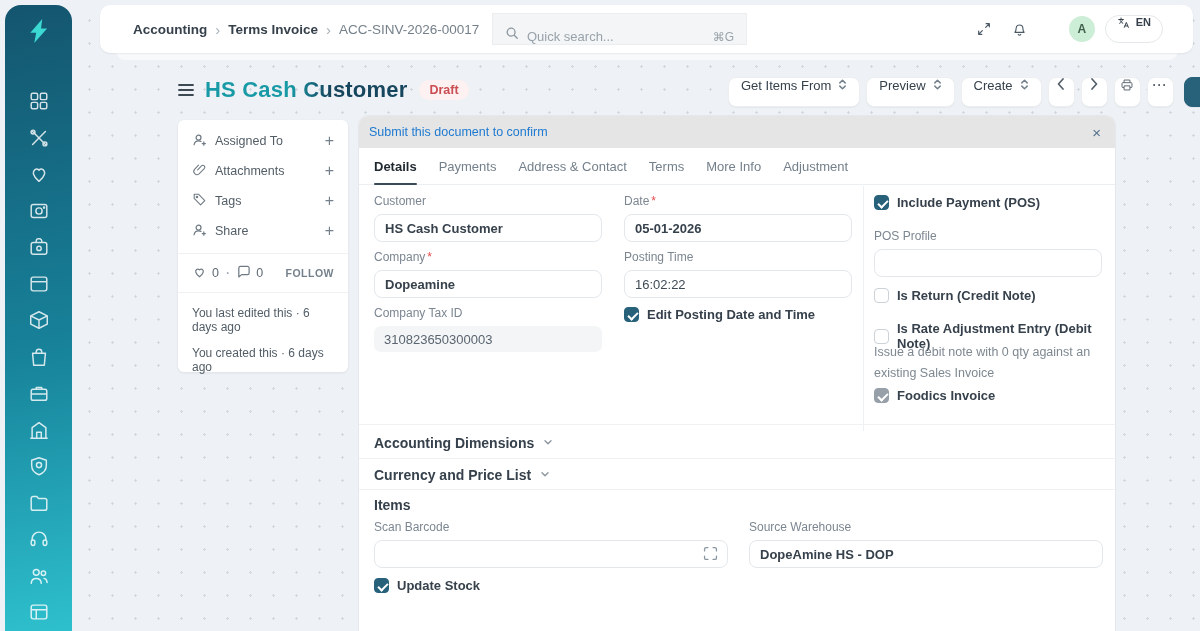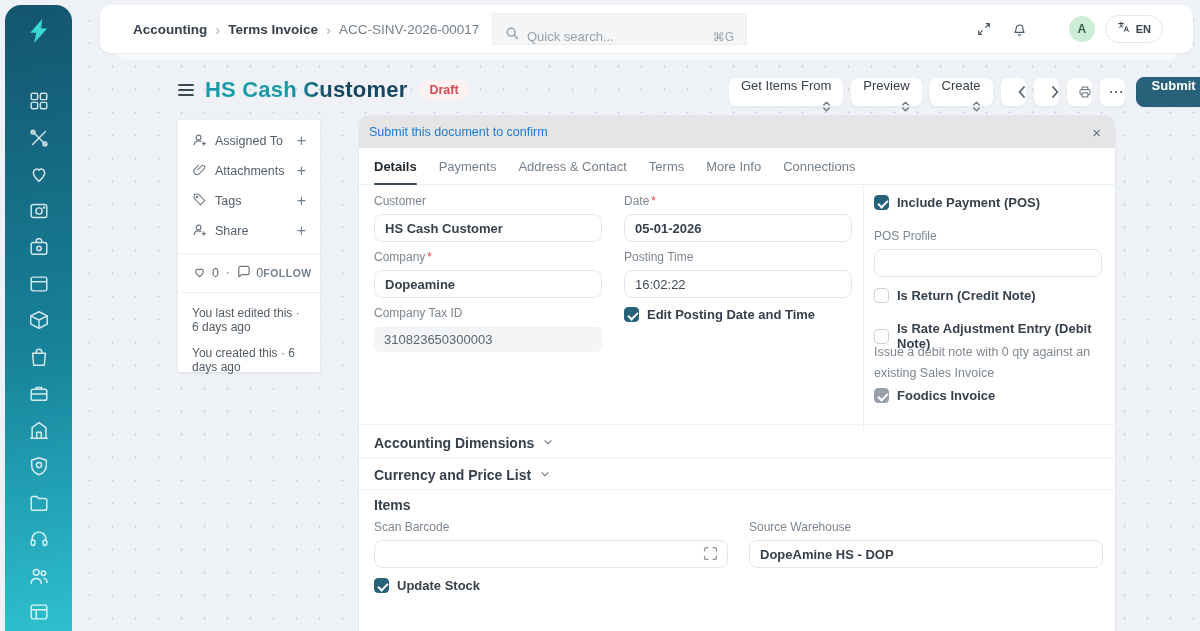--- a/index.html
+++ b/index.html
@@ -51,44 +51,44 @@
   .search-pill input { border:none; outline:none; background:transparent; flex:1;
     font-size:13px; color:#5f6b76; font-family:inherit; }
   .search-pill input::placeholder { color:#98a2ab; }
   .kbd-shortcut { font-size:12px; color:#9aa3ab; }
   .nav-right { margin-left:auto; display:flex; align-items:center; padding-right:30px; }
   .nav-ico { width:30px; height:30px; display:flex; align-items:center; justify-content:center; cursor:pointer; }
   .avatar { width:26px; height:26px; border-radius:50%; background:#cdeed6; color:#40604c;
     font-size:12px; font-weight:700; display:flex; align-items:center; justify-content:center;
     margin-left:34px; cursor:pointer; }
   .lang-pill { margin-left:10px; height:28px; border:1px solid #e5e8ea; border-radius:14px;
-    background:#fff; display:flex; align-items:center; gap:5px; padding:0 11px; cursor:pointer; }
+    background:#fff; display:flex; align-items:flex-start; gap:5px; padding:0 11px; cursor:pointer; }
   .lang-pill .lang-label { font-size:11px; font-weight:700; color:#36414c; }
 
   
   .doc-header { position:absolute; left:175px; top:77px; display:flex; align-items:center; z-index:2; }
   .hamburger { width:22px; height:22px; display:flex; align-items:center; justify-content:center; cursor:pointer; }
   .doc-title {
     margin-left:8px; font-size:22px; font-weight:800; letter-spacing:.2px;
     background:linear-gradient(90deg,#189aa6 0%, #189aa6 42%, #16455e 62%, #16455e 100%);
     -webkit-background-clip:text; background-clip:text; color:transparent;
   }
   .draft-pill { margin-left:12px; background:#fdf1f1; color:#cb4e52; font-size:12.5px; font-weight:600;
     padding:3px 10px; border-radius:12px; }
   .header-actions { position:absolute; left:728px; top:77px; display:flex; align-items:center; gap:6px; z-index:2; }
   .btn { height:30px; padding:0 12px; background:#fff; border:1px solid #eceef0; border-radius:8px;
-    font-size:13px; color:#36414c; display:flex; align-items:flex-end; gap:7px; cursor:pointer;
-    box-shadow:0 1px 1px rgba(25,39,52,.04); font-family:inherit; white-space:nowrap;flex-direction:column; }
+    font-size:13px; color:#36414c; display:flex; align-items:flex-start; gap:7px; cursor:pointer;
+    box-shadow:0 1px 1px rgba(25,39,52,.04); font-family:inherit; white-space:nowrap; }
   .btn-sq { width:27px; padding:0; justify-content:center; }
   .btn-primary { background:#27617a; border-color:#27617a; color:#fff; font-weight:600; padding:0 15px; margin-left:4px; }
   .dots-label { letter-spacing:1px; color:#55606a; font-size:12px; font-weight:700; }
 
   
-  .side-panel { position:absolute; left:178px; top:120px; width:142px; height:252px;
-    background:#fff; border-radius:0; box-shadow:0 1px 3px rgba(25,39,52,.08); z-index:2;
+  .side-panel { position:absolute; left:178px; top:120px; width:170px; height:252px;
+    background:#fff; border-radius:6px; box-shadow:0 1px 3px rgba(25,39,52,.08); z-index:2;
     padding:6px 0; }
   .sp-row { height:30px; display:flex; align-items:center; padding:0 14px; cursor:pointer; }
   .sp-row .sp-label { margin-left:8px; font-size:12.5px; color:#525d66; }
   .sp-plus { margin-left:auto; color:#74808b; font-size:16px; font-weight:400; cursor:pointer; line-height:1; }
   .sp-div { border-top:1px solid #eff1f3; margin:7px 0; }
   .social-row { display:flex; align-items:center; padding:2px 14px; height:24px; }
   .count { font-size:12.5px; color:#5f6b76; margin-left:5px; }
   .mid-dot { margin:0 6px; color:#9aa3ab; }
   .follow { margin-left:auto; font-size:10.5px; font-weight:700; letter-spacing:.5px; color:#74808b; cursor:pointer; }
   .activity-line { font-size:12px; color:#525d66; padding:6px 14px; }
@@ -361,21 +361,21 @@
     <span class="alert-msg">Submit this document to confirm</span>
     <span class="alert-close">×</span>
   </div>
 
   <div class="tab-row">
     <span class="tab active">Details</span>
     <span class="tab">Payments</span>
     <span class="tab">Address &amp; Contact</span>
     <span class="tab">Terms</span>
     <span class="tab">More Info</span>
-    <span class="tab">Connections</span>
+    <span class="tab">Adjustment</span>
   </div>
 
   <div class="fg" style="left:15px; top:78px;">
     <div class="flabel">Customer</div>
     <input class="input" readonly="" value="HS Cash Customer" style="">
   </div>
   <div class="fg" style="left:265px; top:78px;">
     <div class="flabel"><span>Date</span><span class="req">*</span></div>
     <input class="input" readonly="" value="05-01-2026" style="">
   </div>

